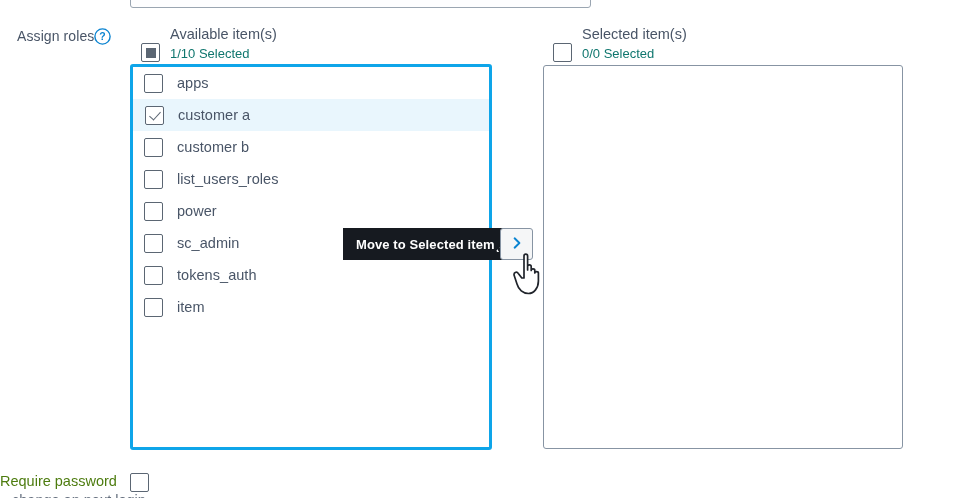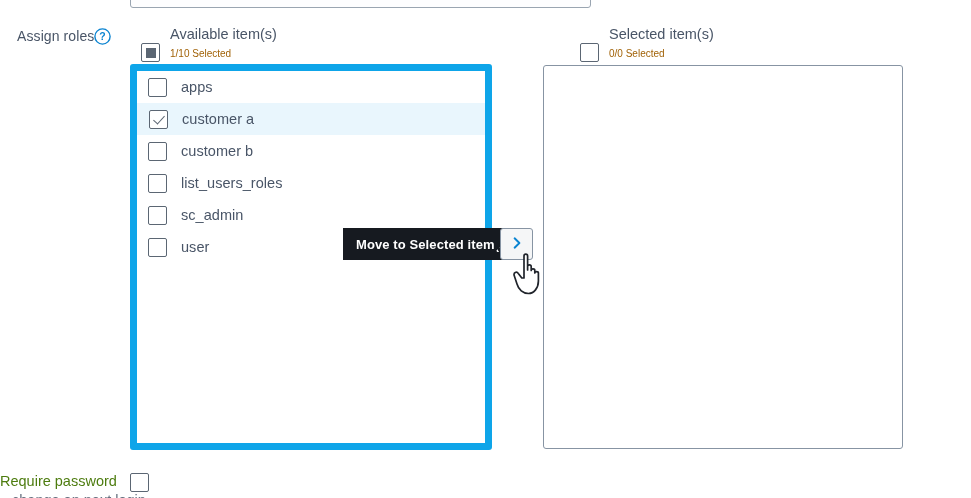--- a/index.html
+++ b/index.html
@@ -49,32 +49,32 @@
   }
 
   
   .list-header {
     position: absolute;
     display: flex;
     align-items: flex-end;
     gap: 10px;
   }
   .list-header.available { left: 141px; top: 26px; }
-  .list-header.selected  { left: 580px; top: 26px; }
+  .list-header.selected  { left: 553px; top: 26px; }
 
   .hdr-text { line-height: 17px; padding-top: 0px; }
   .hdr-title {
     font-size: 14.5px;
     color: #495567;
     white-space: nowrap;
     display: block;
   }
   .hdr-count {
-    font-size: 10px;
-    color: #a16207;
+    font-size: 13px;
+    color: #0f766e;
     white-space: nowrap;
     display: block;
     margin-top: 2px;
   }
 
   
   .cb {
     width: 19px;
     height: 19px;
     border: 1px solid #5b6673;
@@ -107,21 +107,21 @@
   }
   .cb.hdr { margin-top: 4px; }
 
   
   .panel-available {
     position: absolute;
     left: 130px;
     top: 64px;
     width: 362px;
     height: 386px;
-    border: 7px solid #0ea5e9;
+    border: 3px solid #0ea5e9;
     border-radius: 3px;
     background: #ffffff;
     box-sizing: border-box;
     overflow: hidden;
   }
   .panel-selected {
     position: absolute;
     left: 543px;
     top: 65px;
     width: 360px;
@@ -273,25 +273,33 @@
       <div class="opt-row">
         <span class="cb"></span>
         <span class="opt-label">customer b</span>
       </div>
       <div class="opt-row">
         <span class="cb"></span>
         <span class="opt-label">list_users_roles</span>
       </div>
       <div class="opt-row">
         <span class="cb"></span>
+        <span class="opt-label">power</span>
+      </div>
+      <div class="opt-row">
+        <span class="cb"></span>
         <span class="opt-label">sc_admin</span>
       </div>
       <div class="opt-row">
         <span class="cb"></span>
-        <span class="opt-label">user</span>
+        <span class="opt-label">tokens_auth</span>
+      </div>
+      <div class="opt-row">
+        <span class="cb"></span>
+        <span class="opt-label">item</span>
       </div>
     </div>
 </div>
 
 <div class="panel-selected">
   <div id="selected-rows"></div>
 </div>
 
 <div class="tooltip">
   <span class="tooltip-text">Move to Selected item(s)</span>

